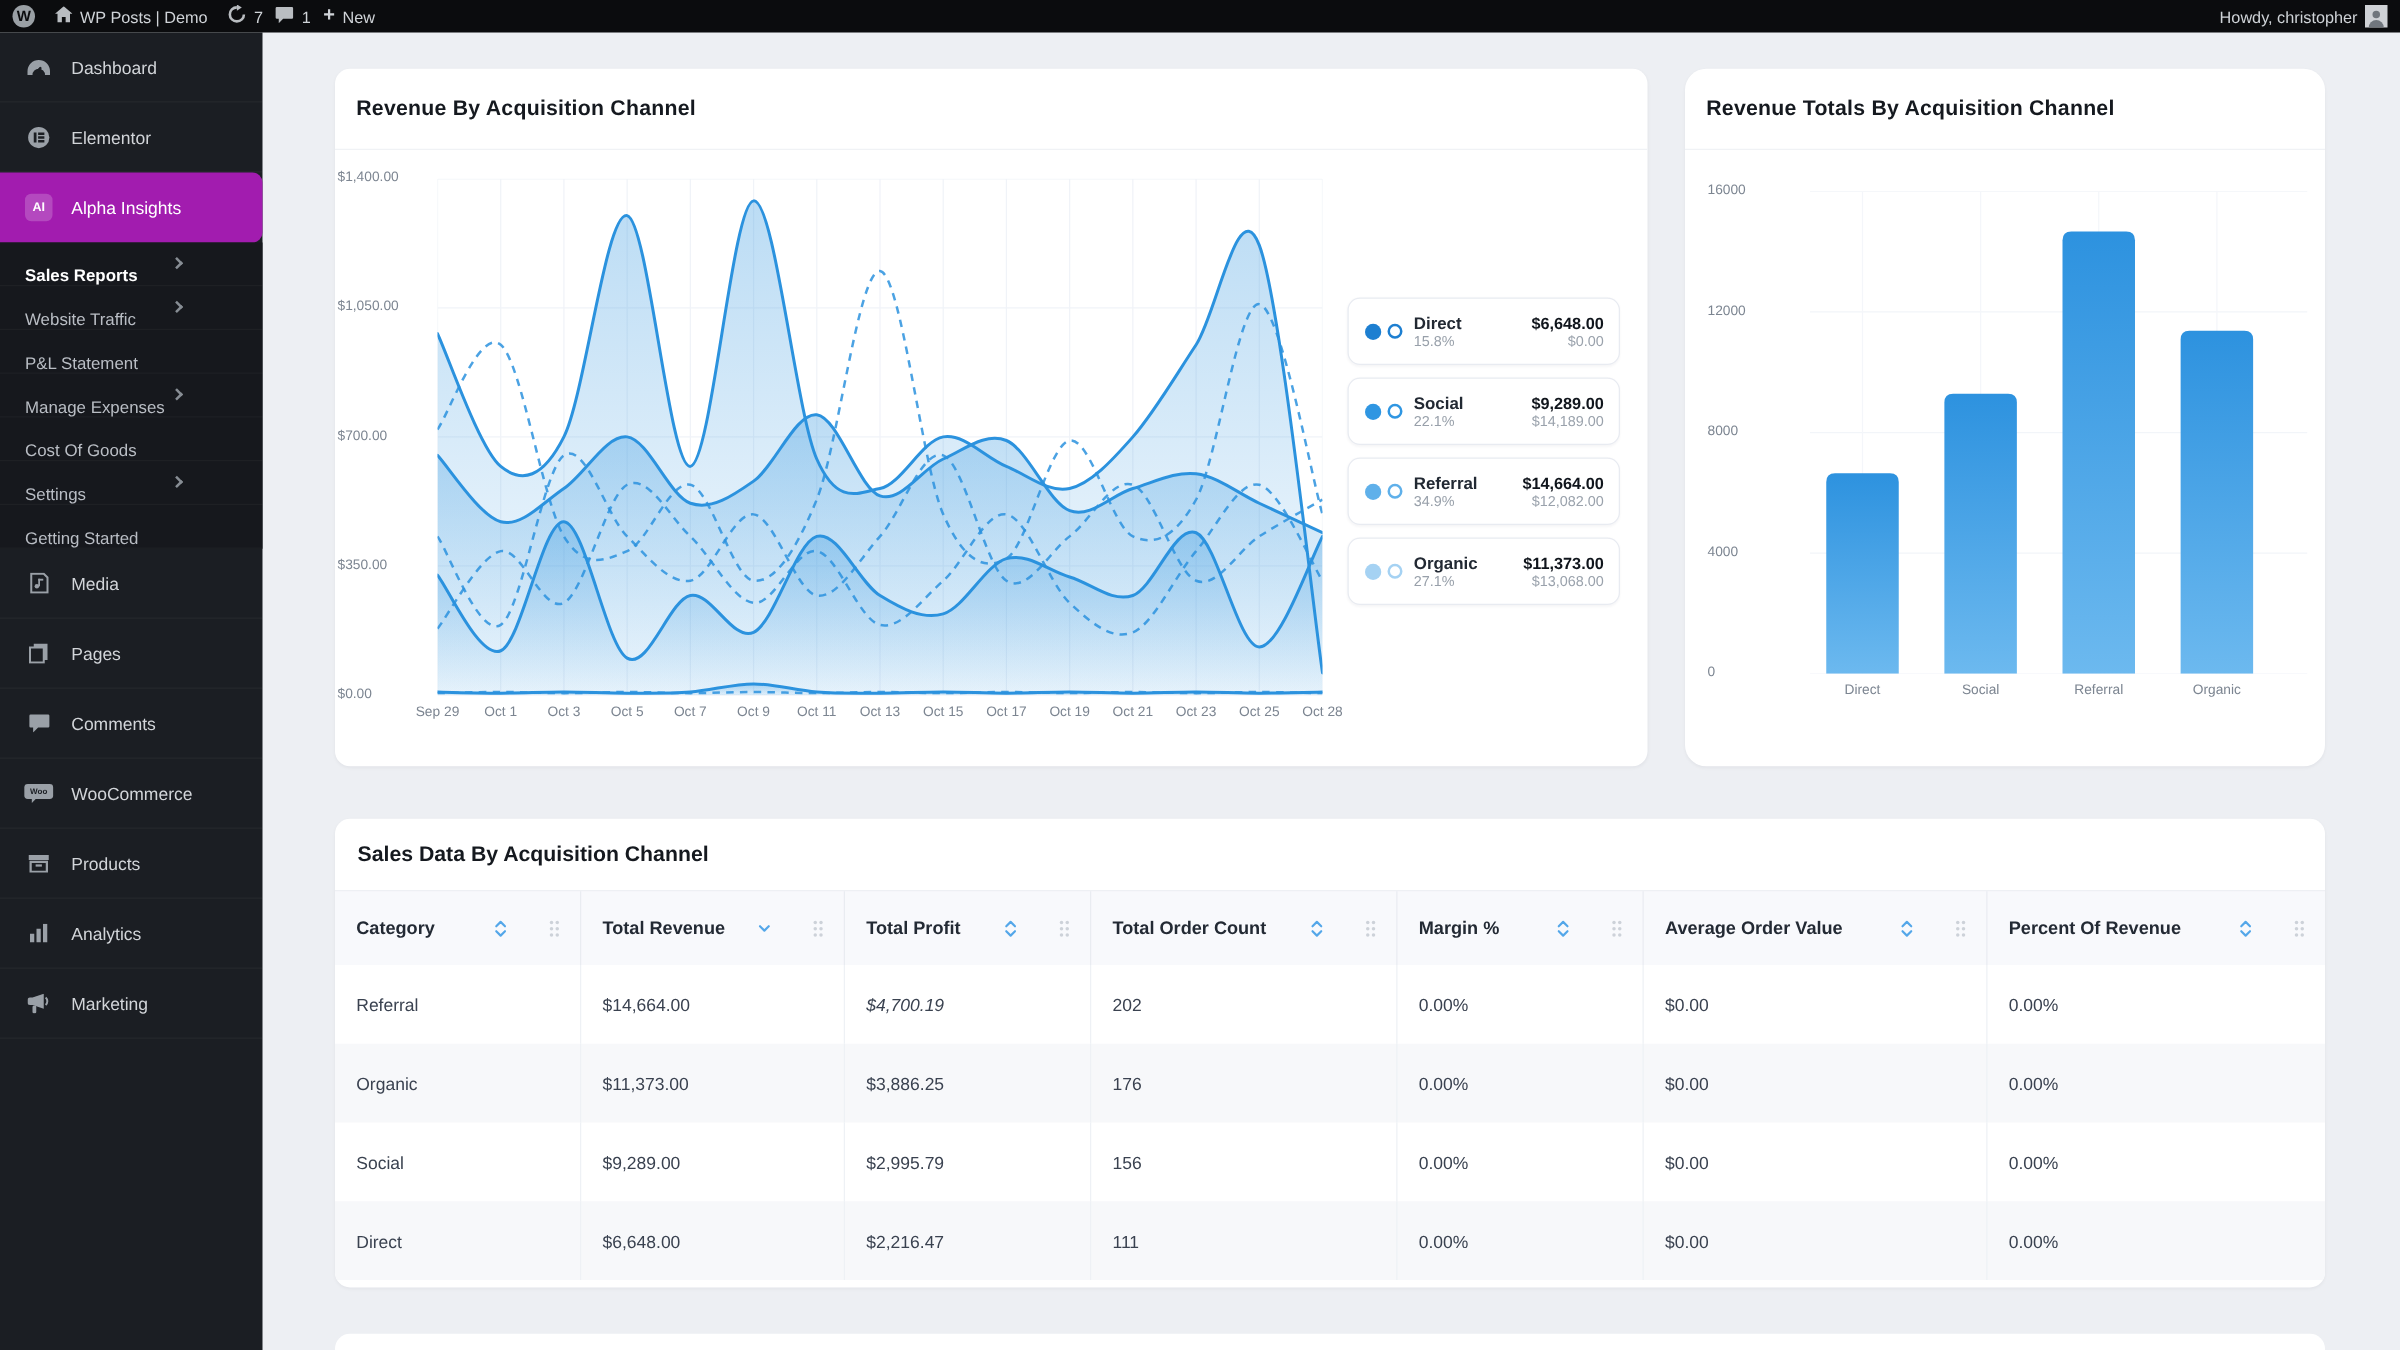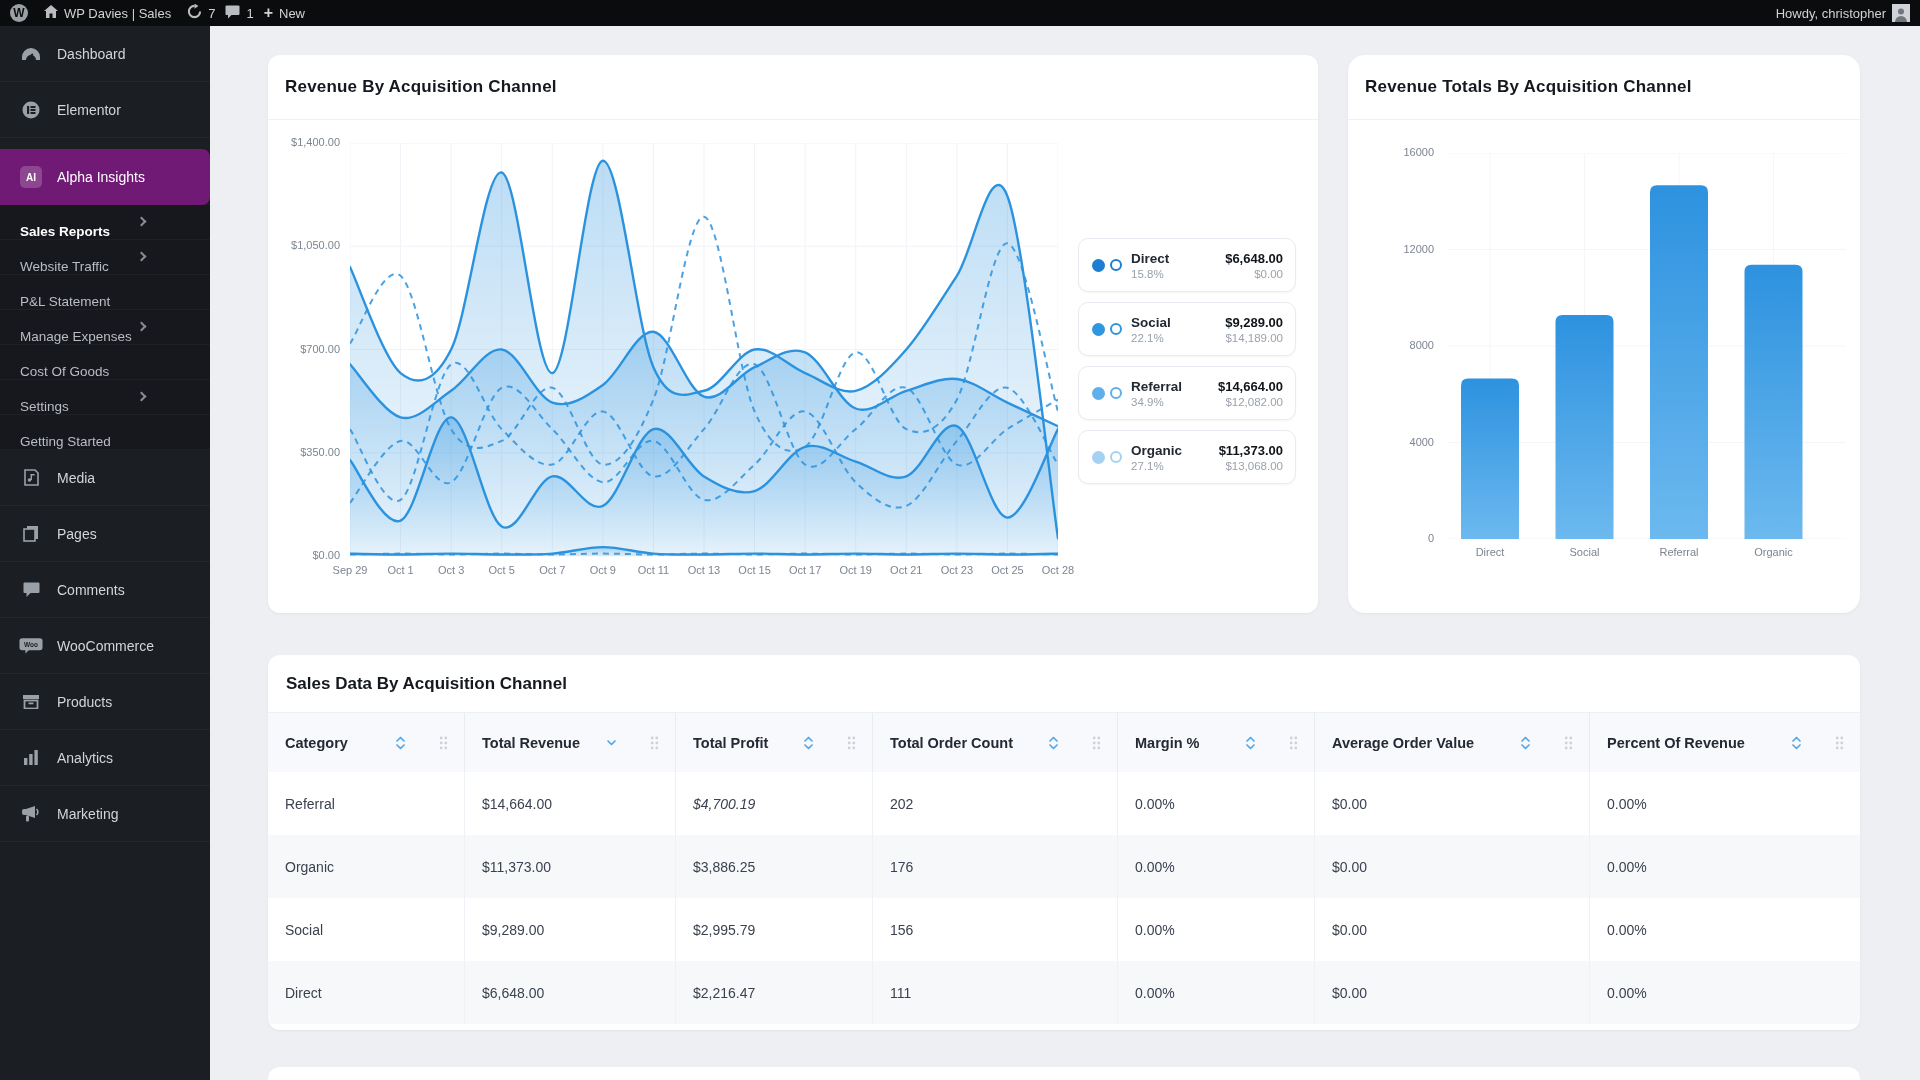--- a/index.html
+++ b/index.html
@@ -13,42 +13,42 @@
     font-weight:bold; font-size:12px; display:flex; align-items:center; justify-content:center; }
   .ab-sep { width:16px; }
   .ab-right { margin-left:auto; display:flex; align-items:center; gap:8px; }
   .avatar { width:18px; height:18px; background:#cfd2d6; display:flex; align-items:flex-end; justify-content:center; overflow:hidden; }
 
   
   .sidebar { position:absolute; top:26px; left:0; width:210px; height:1054px; background:#1b1e23; z-index:20; }
   .side-item { height:56px; display:flex; align-items:center; padding-left:19px; color:#d2d5d9;
     font-size:14px; border-bottom:1px solid rgba(255,255,255,0.045); cursor:pointer; }
   .side-item .icn { width:24px; margin-right:14px; display:flex; justify-content:center; align-items:center; }
-  .side-item.active { background:#701a75; color:#fff; border-radius:0 8px 8px 0; border-bottom:none;margin-top:11px; }
+  .side-item.active { background:#a21caf; color:#fff; border-radius:0 8px 8px 0; border-bottom:none; }
   .ai-badge { width:22px; height:22px; border-radius:5px; background:rgba(255,255,255,0.2); color:#fff;
     font-size:10px; font-weight:bold; display:flex; align-items:center; justify-content:center; }
   .submenu { background:#16181d; }
   .sub-item { height:35px; display:flex; align-items:flex-end; padding-left:20px; color:#b9bdc4;
     font-size:13.5px; position:relative; border-bottom:1px solid rgba(255,255,255,0.035); cursor:pointer; }
   .sub-item.active { color:#ffffff; font-weight:bold; }
   .chev { position:absolute; left:138px; top:50%; width:7px; height:7px; margin-top:-4px;
     border-top:2px solid #878d94; border-right:2px solid #878d94; transform:rotate(45deg); }
 
   
   .main { position:absolute; left:210px; top:26px; width:1710px; height:1054px;
     background:#edeff3; padding:29px 60px 0 58px; overflow:hidden; }
   .row1 { display:flex; gap:30px; }
   .card { background:#fff; border-radius:12px; box-shadow:0 1px 3px rgba(16,24,40,0.05); }
   .card-head { height:65px; border-bottom:1px solid #f0f2f5; display:flex; align-items:center;
     padding-left:17px; font-size:17px; font-weight:bold; color:#15191f; letter-spacing:0.2px; }
   .card1 { width:1050px; height:558px; position:relative; }
   .card2 { width:512px; height:558px; position:relative;border-radius:17px; }
 
   .axis-lbl { position:absolute; font-size:11px; color:#7c8591; }
-  .y-lbl { width:70px; text-align:right; }
+  .y-lbl { width:70px; }
   .x-lbl { width:60px; text-align:center; }
 
   
   .legend { position:absolute; left:810px; top:183px; width:218px; }
   .lg-box { height:54px; margin-bottom:10px; border:1px solid #e8ebf1; border-radius:10px;
     background:#fff; box-shadow:0 1px 2px rgba(16,24,40,0.04); display:flex; align-items:center;
     padding:0 12px 0 13px; cursor:pointer; }
   .lg-dots { display:flex; align-items:center; gap:5px; margin-right:9px; }
   .dot-fill { width:13px; height:13px; border-radius:50%; }
   .dot-ring { width:12px; height:12px; border-radius:50%; background:#fff; border:2.5px solid #2f96e2; }
@@ -83,21 +83,21 @@
   <span class="ab-item">
       <span class="wplogo">W</span>
     </span>
   <span class="ab-sep"></span>
   <span class="ab-item">
     <span>
       <svg width="14" height="13" viewBox="0 0 14 13">
           <path d="M7 0 L14 6 H12 V13 H8.5 V8.5 H5.5 V13 H2 V6 H0 Z" fill="#b9bdc1"></path>
         </svg>
     </span>
-    <span>WP Davies | Sales</span>
+    <span>WP Posts | Demo</span>
   </span>
   <span class="ab-sep"></span>
   <span class="ab-item">
     <span>
       <svg width="15" height="15" viewBox="0 0 16 16">
           <path d="M8 2 a6 6 0 1 0 6 6" fill="none" stroke="#b9bdc1" stroke-width="2.2"></path>
           <polygon points="8,-0.5 8,5 12.2,2.2" fill="#b9bdc1"></polygon>
         </svg>
     </span>
     <span>7</span>

